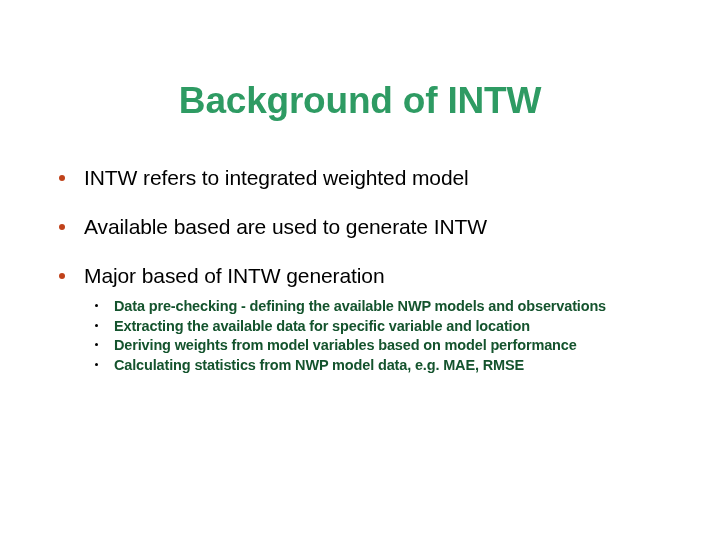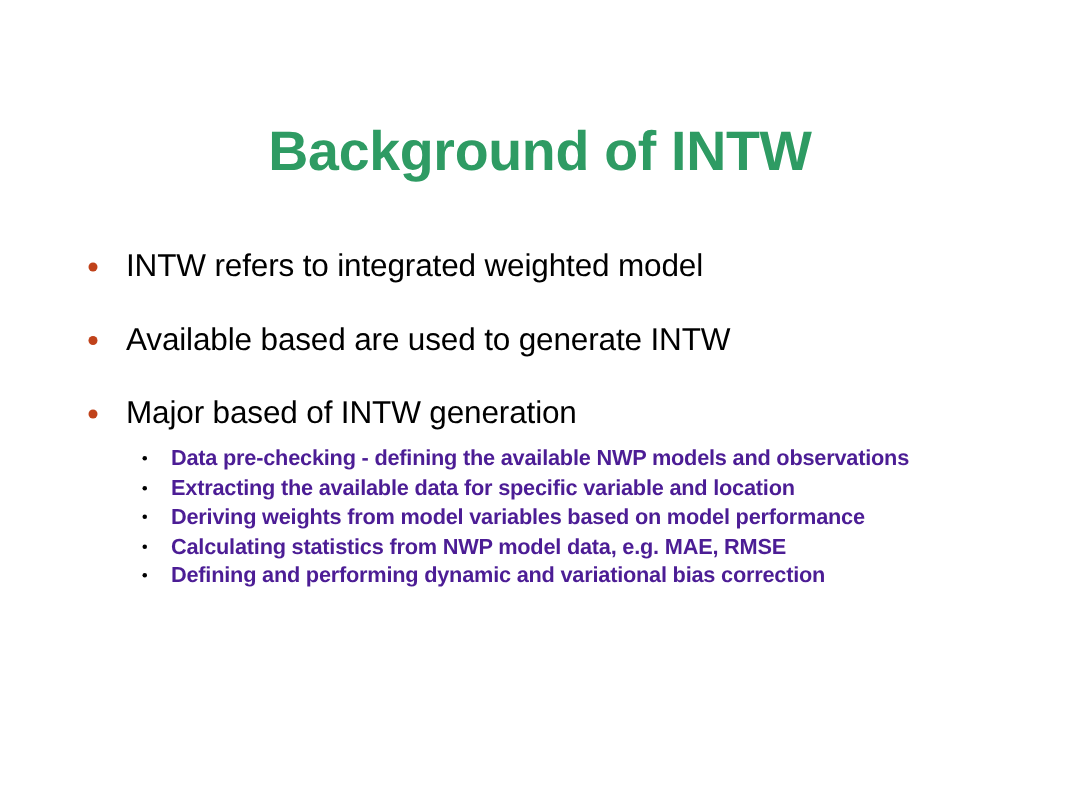--- a/index.html
+++ b/index.html
@@ -90,21 +90,21 @@
     padding: 0;
   }
   .l2-item {
     position: relative;
     padding-left: 30px;
     padding-right: 30px;
     margin-bottom: 0px;
     font-size: 14.5px;
     font-weight: bold;
     line-height: 1.34;
-    color: #4c1d95;
+    color: #14532d;
     letter-spacing: -0.15px;
   }
   .l2-bullet {
     position: absolute;
     left: 11px;
     top: 7px;
     width: 3px;
     height: 3px;
     border-radius: 50%;
     background: #000000;
@@ -160,24 +160,20 @@
             <li class="l2-item">
               <span class="l2-bullet"></span>
               <span class="l2-text">Deriving weights from model variables based on model performance</span>
             </li>
 
             <li class="l2-item">
               <span class="l2-bullet"></span>
               <span class="l2-text">Calculating statistics from NWP model data, e.g. MAE, RMSE</span>
             </li>
 
-            <li class="l2-item">
-              <span class="l2-bullet"></span>
-              <span class="l2-text">Defining and performing dynamic and variational bias correction</span>
-            </li>
 
 
           </ul>
         </div>
       </li>
 
     </ul>
   </div>
 
 </div>

